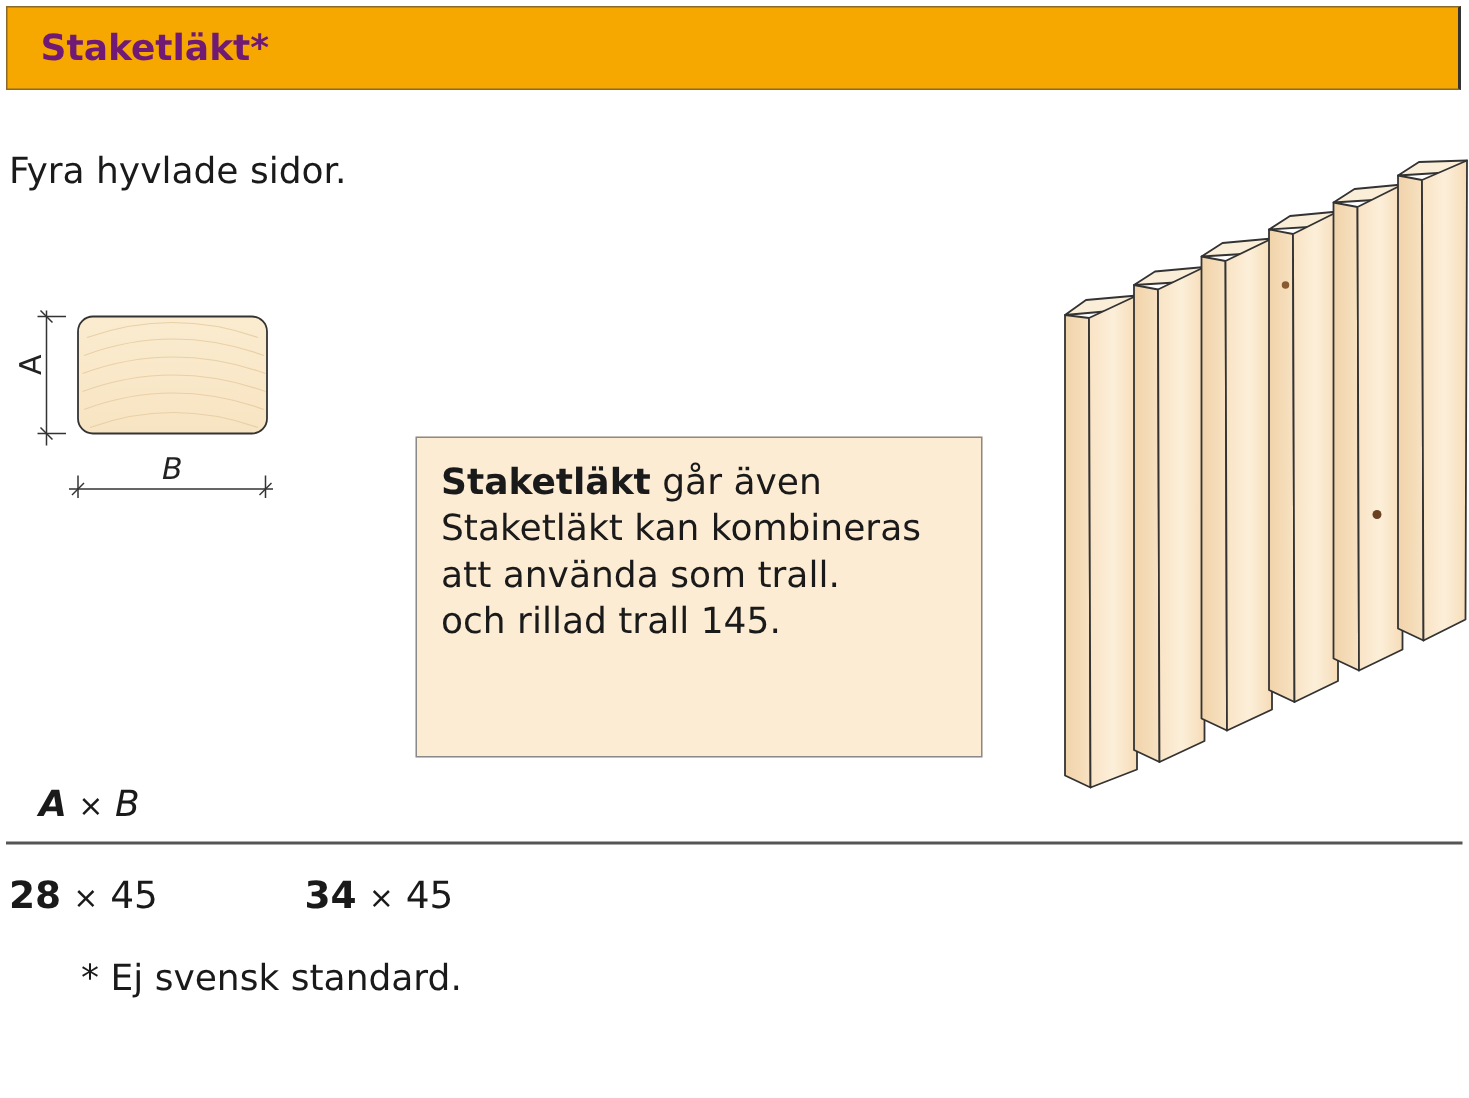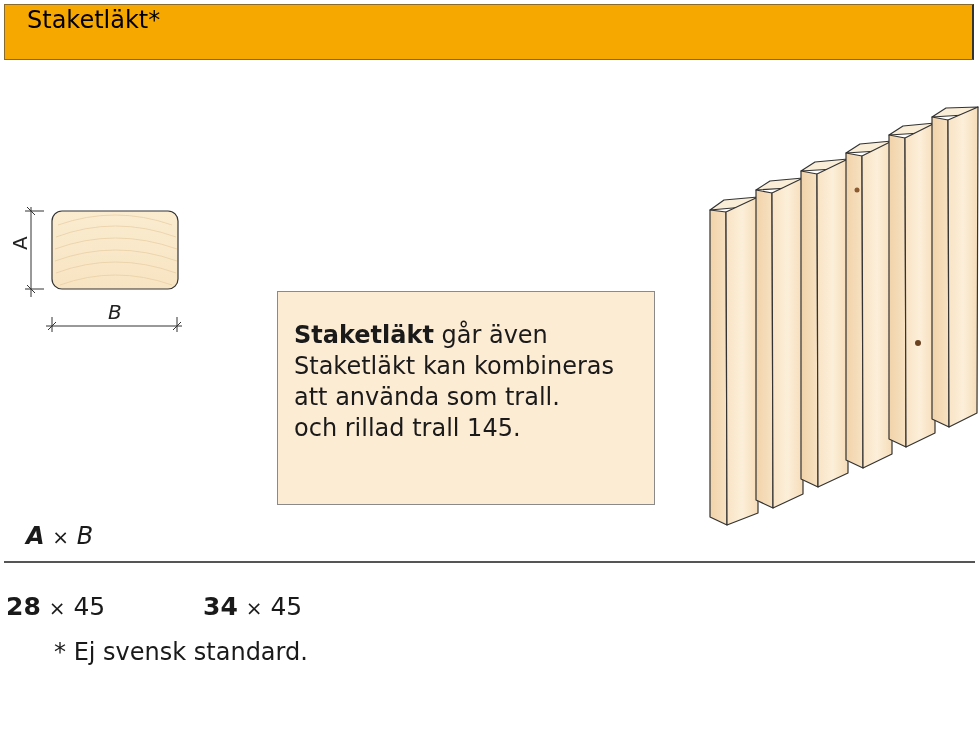--- a/index.html
+++ b/index.html
@@ -1,42 +1,43 @@
 <!DOCTYPE html>
 <html><head>
 <meta charset="utf-8">
 <style>
   html, body { margin:0; padding:0; background:#ffffff; }
   body { width:979px; height:732px; position:relative; overflow:hidden;
          font-family:"DejaVu Sans", sans-serif; color:#1a1a1a; }
   .header { position:absolute; left:4px; top:4px; width:970px; height:56px;
             background:#f6a800; border:1px solid #8a6a2a; box-sizing:border-box;
             border-right:2px solid #333; }
-  .header-title { position:absolute; left:22px; top:1px; font-size:24px; font-weight:normal; color:#000000; }
+  .header-title { position:absolute; left:22px; top:13px; font-size:24px; font-weight:bold; color:#701a75; }
   .intro { position:absolute; left:6px; top:96px; font-size:24px; line-height:36px; }
   .xsec { position:absolute; left:0; top:195px; width:200px; height:150px; }
   .note { position:absolute; left:277px; top:291px; width:378px; height:214px;
           background:#fdecd4; border:1px solid #8a8a8a; box-sizing:border-box;
-          padding:28px 16px; font-size:24px; line-height:31px; }
+          padding:14px 16px; font-size:24px; line-height:31px; }
   .note b { font-weight:bold; }
   .axb { position:absolute; left:26px; top:522px; font-size:24px; }
   .axb i { font-style:italic; }
   .rule { position:absolute; left:4px; top:561px; width:971px; height:2px; background:#555; }
-  .dims { position:absolute; top:582px; font-size:25px;margin-top:10px; }
+  .dims { position:absolute; top:582px; font-size:25px; }
   .footnote { position:absolute; left:6px; top:638px; font-size:24px;margin-left:48px; }
   .fence { position:absolute; left:700px; top:95px; width:279px; height:440px; }
 </style>
 </head>
 <body>
 
 <div class="header">
   <span class="header-title">Staketläkt*</span>
 </div>
 
 <div class="intro">
+  <div>Fyra hyvlade sidor.</div>
 </div>
 
 <svg class="xsec" viewBox="0 0 200 150">
   <defs>
     <linearGradient id="wood" x1="0" y1="0" x2="0" y2="1">
       <stop offset="0" stop-color="#fbecd0"></stop>
         <stop offset="1" stop-color="#f7e4c2"></stop>
     </linearGradient>
   </defs>
   <rect x="52" y="16" width="126" height="78" rx="10" fill="url(#wood)" stroke="#333" stroke-width="1.2"></rect>

